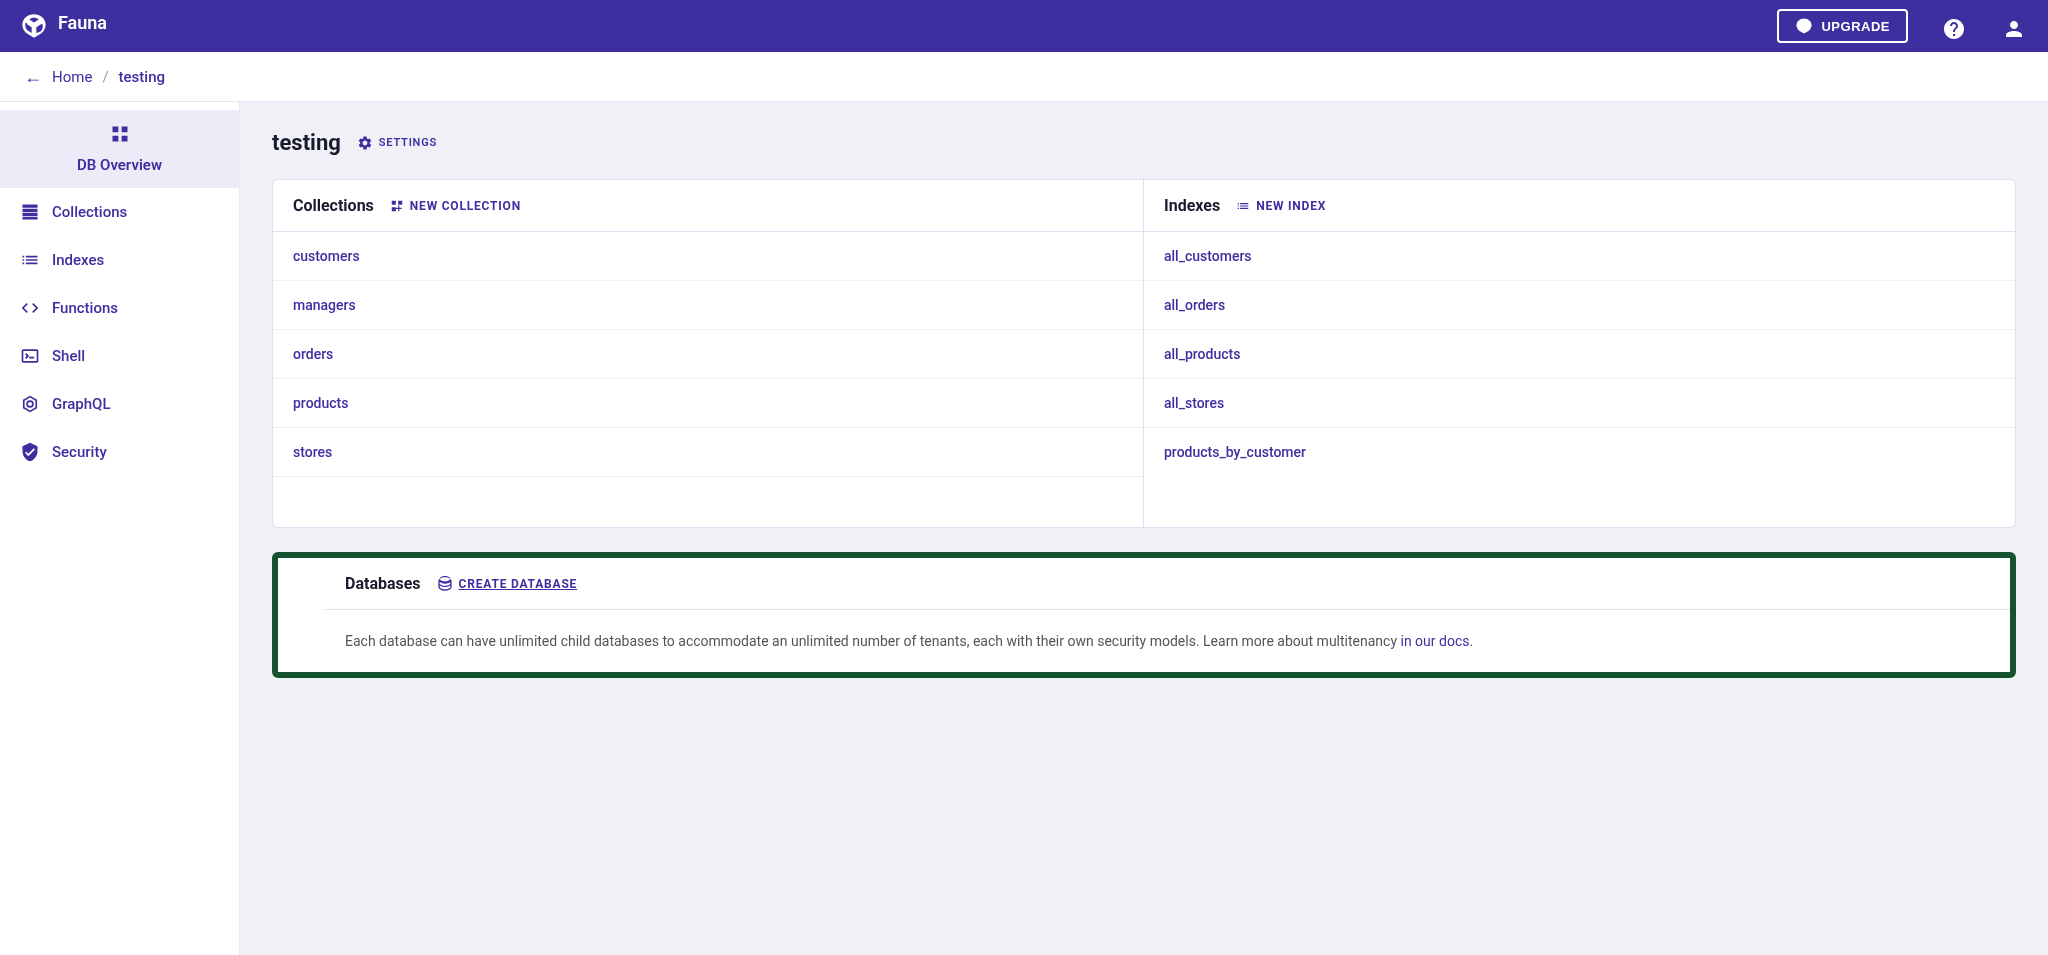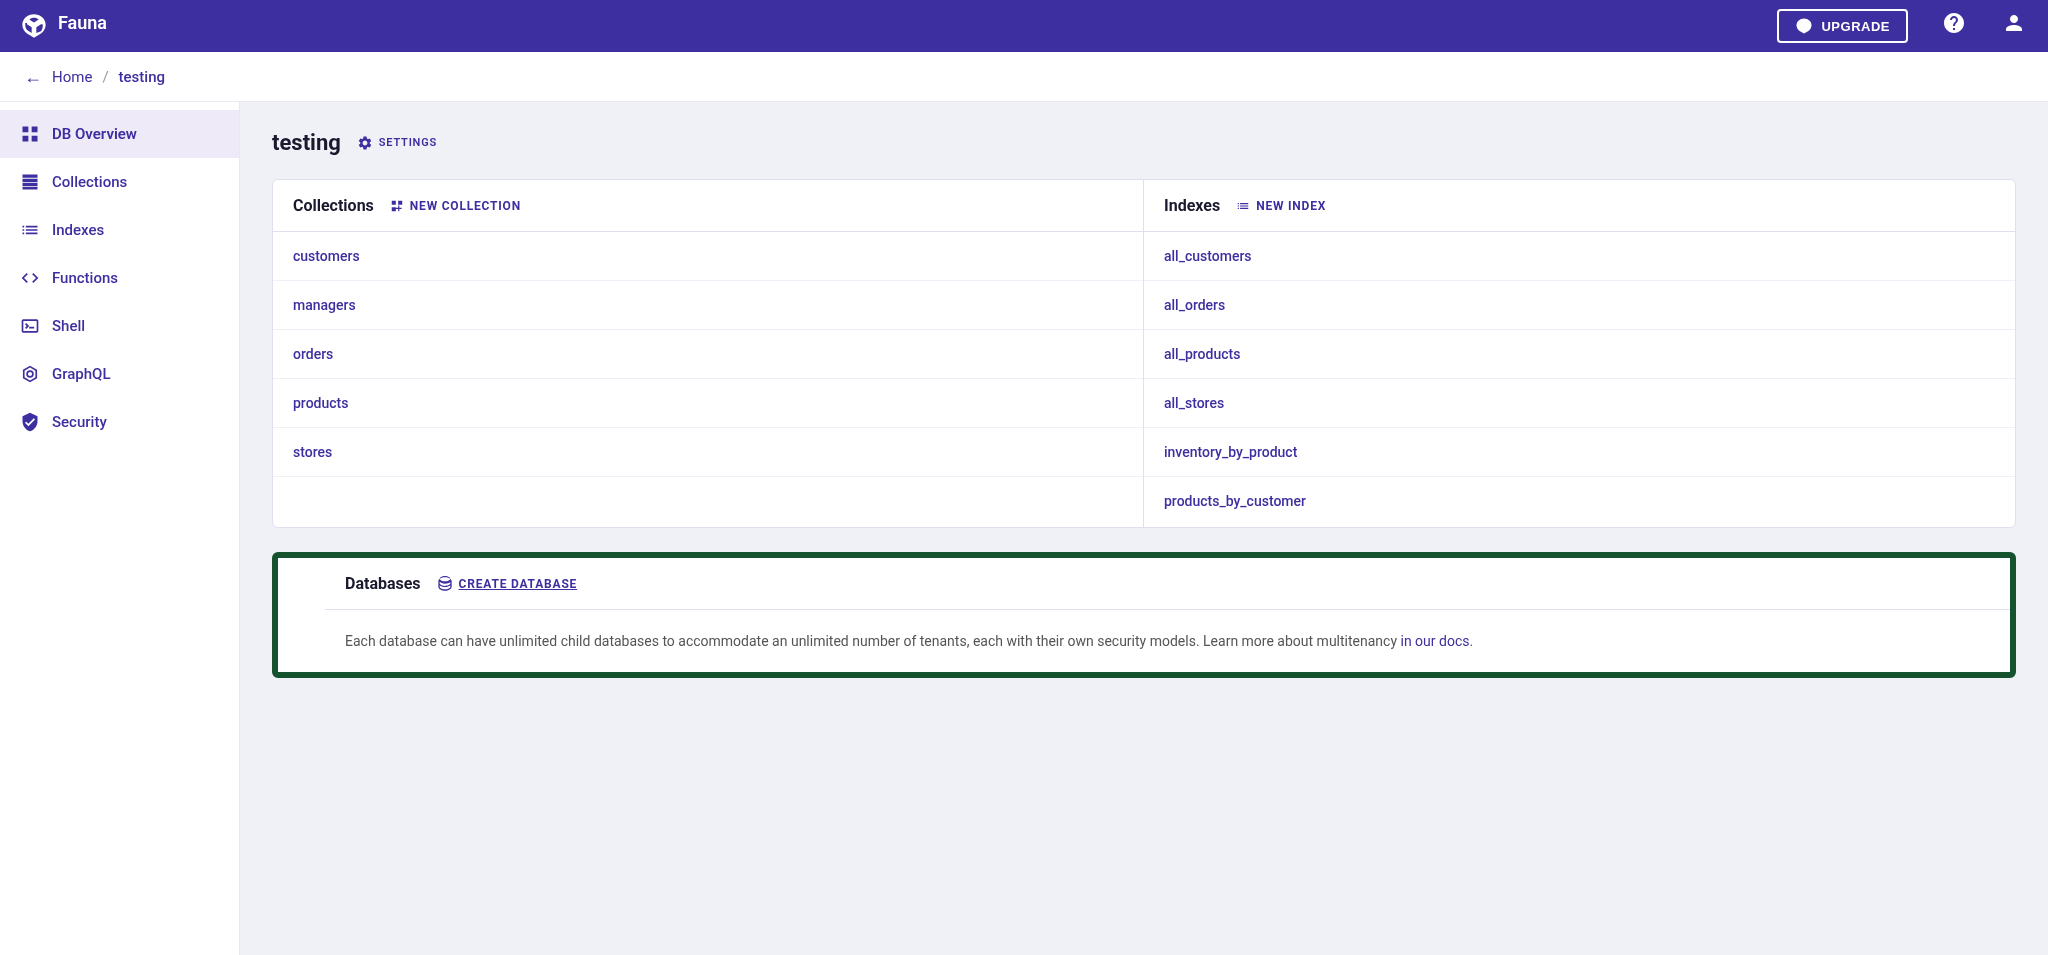--- a/index.html
+++ b/index.html
@@ -21,21 +21,21 @@
       font-weight: 600;
       font-size: 18px;
     }
     .fauna-logo {
       width: 28px;
       height: 28px;
       fill: white;
     }
     .top-nav-right {
       display: flex;
-      align-items: flex-start;
+      align-items: flex-end;
       gap: 32px;
     }
     .upgrade-btn {
       border: 2px solid white;
       background: transparent;
       color: white;
       padding: 6px 16px;
       border-radius: 4px;
       font-weight: 700;
       font-size: 13px;
@@ -106,20 +106,21 @@
       gap: 12px;
       padding: 14px 20px;
       color: #3d2fa0;
       font-size: 15px;
       cursor: pointer;
       font-weight: 500;
     }
     .sidebar-item.active {
       background: #eeeaf8;
       font-weight: 600;
+      flex-direction: column;
     }
     .sidebar-icon {
       width: 20px;
       height: 20px;
       display: flex;
       align-items: center;
       justify-content: center;
       flex-shrink: 0;
     }
     .sidebar-icon svg {
@@ -408,21 +409,20 @@
             <svg viewBox="0 0 24 24">
               <path d="M3 13h2v-2H3v2zm0 4h2v-2H3v2zm0-8h2V7H3v2zm4 4h14v-2H7v2zm0 4h14v-2H7v2zM7 7v2h14V7H7z"></path>
             </svg>
             <span>NEW INDEX</span>
           </div>
         </div>
         <div class="list-item">all_customers</div>
         <div class="list-item">all_orders</div>
         <div class="list-item">all_products</div>
         <div class="list-item">all_stores</div>
-        <div class="list-item">inventory_by_product</div>
         <div class="list-item">products_by_customer</div>
       </div>
 
     </div>
 
     <div class="databases-section">
       <div class="databases-header">
         <span class="databases-title">Databases</span>
         <div class="create-db-btn">
           <svg viewBox="0 0 24 24">

